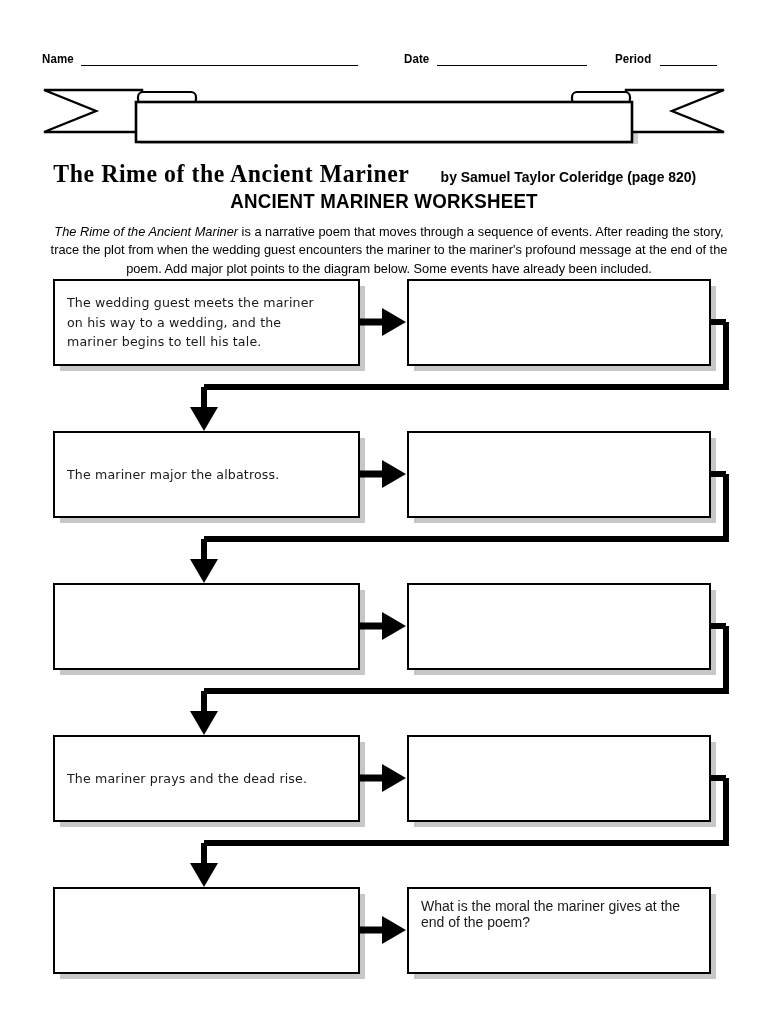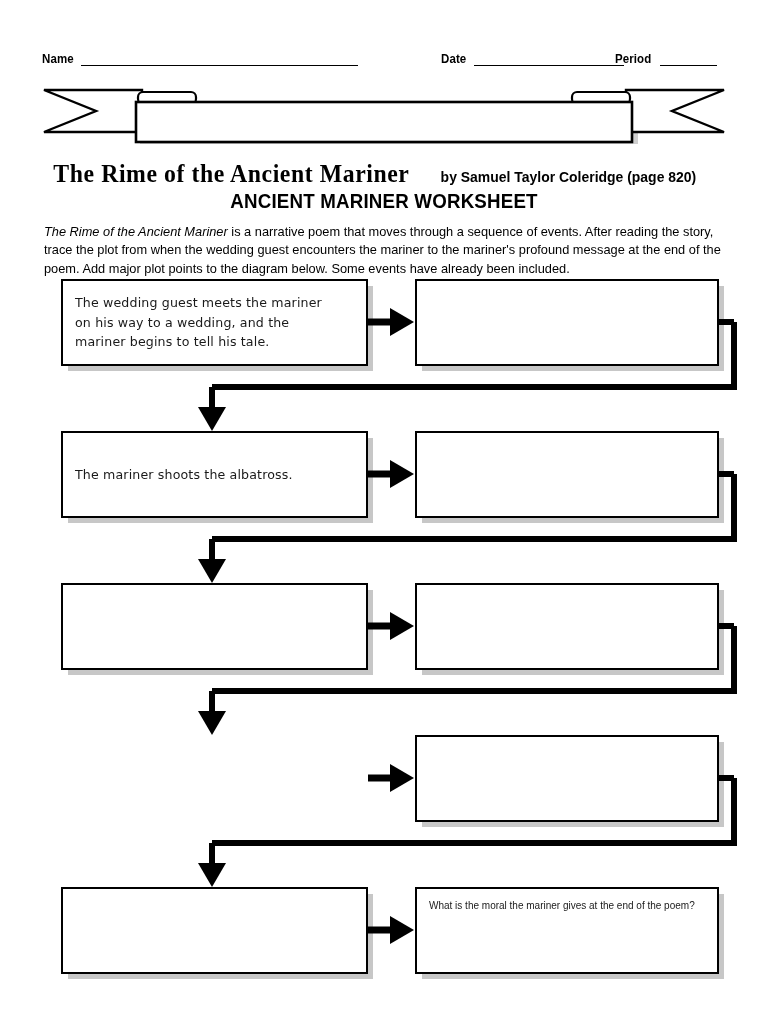--- a/index.html
+++ b/index.html
@@ -41,21 +41,21 @@
     white-space: nowrap;
     transform: scaleX(0.92);
     transform-origin: left bottom;
   }
   .hdr-rule {
     border-bottom: 1.6px solid #000;
     height: 13px;
   }
   #fld-name  { left: 42px; }
   #fld-name  .hdr-rule { width: 277px; }
-  #fld-date  { left: 404px; margin-left: 37px; }
+  #fld-date  { left: 404px; }
   #fld-date  .hdr-rule { width: 150px; }
   #fld-period{ left: 615px; }
   #fld-period .hdr-rule { width: 57px; }
 
   
   .banner {
     position: absolute;
     left: 0;
     top: 86px;
     width: 615px;
@@ -108,30 +108,30 @@
   }
 
   
   .instructions {
     position: absolute;
     left: 44px;
     top: 210px;
     width: 690px;
     font-size: 12.8px;
     line-height: 18.5px;
-    text-align: left;
+    text-align: center;
   }
   .instructions .ital {
     font-style: italic;
   }
 
   
   .diagram {
     position: absolute;
-    left: 16px;
+    left: 8px;
     top: 276px;
     width: 612px;
     height: 712px;
   }
   .diagram svg {
     position: absolute;
     left: 0;
     top: 0;
   }
   .node {
@@ -154,21 +154,21 @@
   }
   .node-text.center-v {
     top: 50%;
     transform: translateY(-52%);
   }
   .node-text.top-v {
     top: 9px;
   }
   .node-text.plain {
     font-family: "Liberation Sans", sans-serif;
-    font-size: 10px;
+    font-size: 14px;
     line-height: 16px;
     letter-spacing: 0;
   }
 </style>
 </head>
 <body>
 
 <div class="hdr-row">
   <div class="hdr-field" id="fld-name">
     <span class="hdr-label">Name</span>
@@ -264,33 +264,36 @@
   <div class="node" style="left:45px; top:3px; width:307px; height:87px;">
     <div class="node-text top-v" style="top:12px;">The wedding guest meets the mariner
 on his way to a wedding, and the
 mariner begins to tell his tale.</div>
   </div>
   <div class="node" style="left:399px; top:3px; width:304px; height:87px;">
     <div class="node-text top-v"></div>
   </div>
 
   <div class="node" style="left:45px; top:155px; width:307px; height:87px;">
-    <div class="node-text center-v">The mariner shoots the albatross.</div>
+    <div class="node-text center-v">The mariner major the albatross.</div>
   </div>
   <div class="node" style="left:399px; top:155px; width:304px; height:87px;">
     <div class="node-text center-v"></div>
   </div>
 
   <div class="node" style="left:45px; top:307px; width:307px; height:87px;">
     <div class="node-text center-v"></div>
   </div>
   <div class="node" style="left:399px; top:307px; width:304px; height:87px;">
     <div class="node-text center-v"></div>
   </div>
 
+  <div class="node" style="left:45px; top:459px; width:307px; height:87px;">
+    <div class="node-text center-v">The mariner prays and the dead rise.</div>
+  </div>
   <div class="node" style="left:399px; top:459px; width:304px; height:87px;">
     <div class="node-text center-v"></div>
   </div>
 
   <div class="node" style="left:45px; top:611px; width:307px; height:87px;">
     <div class="node-text center-v"></div>
   </div>
   <div class="node" style="left:399px; top:611px; width:304px; height:87px;">
     <div class="node-text top-v plain">What is the moral the mariner gives at the end of the poem?</div>
   </div>

